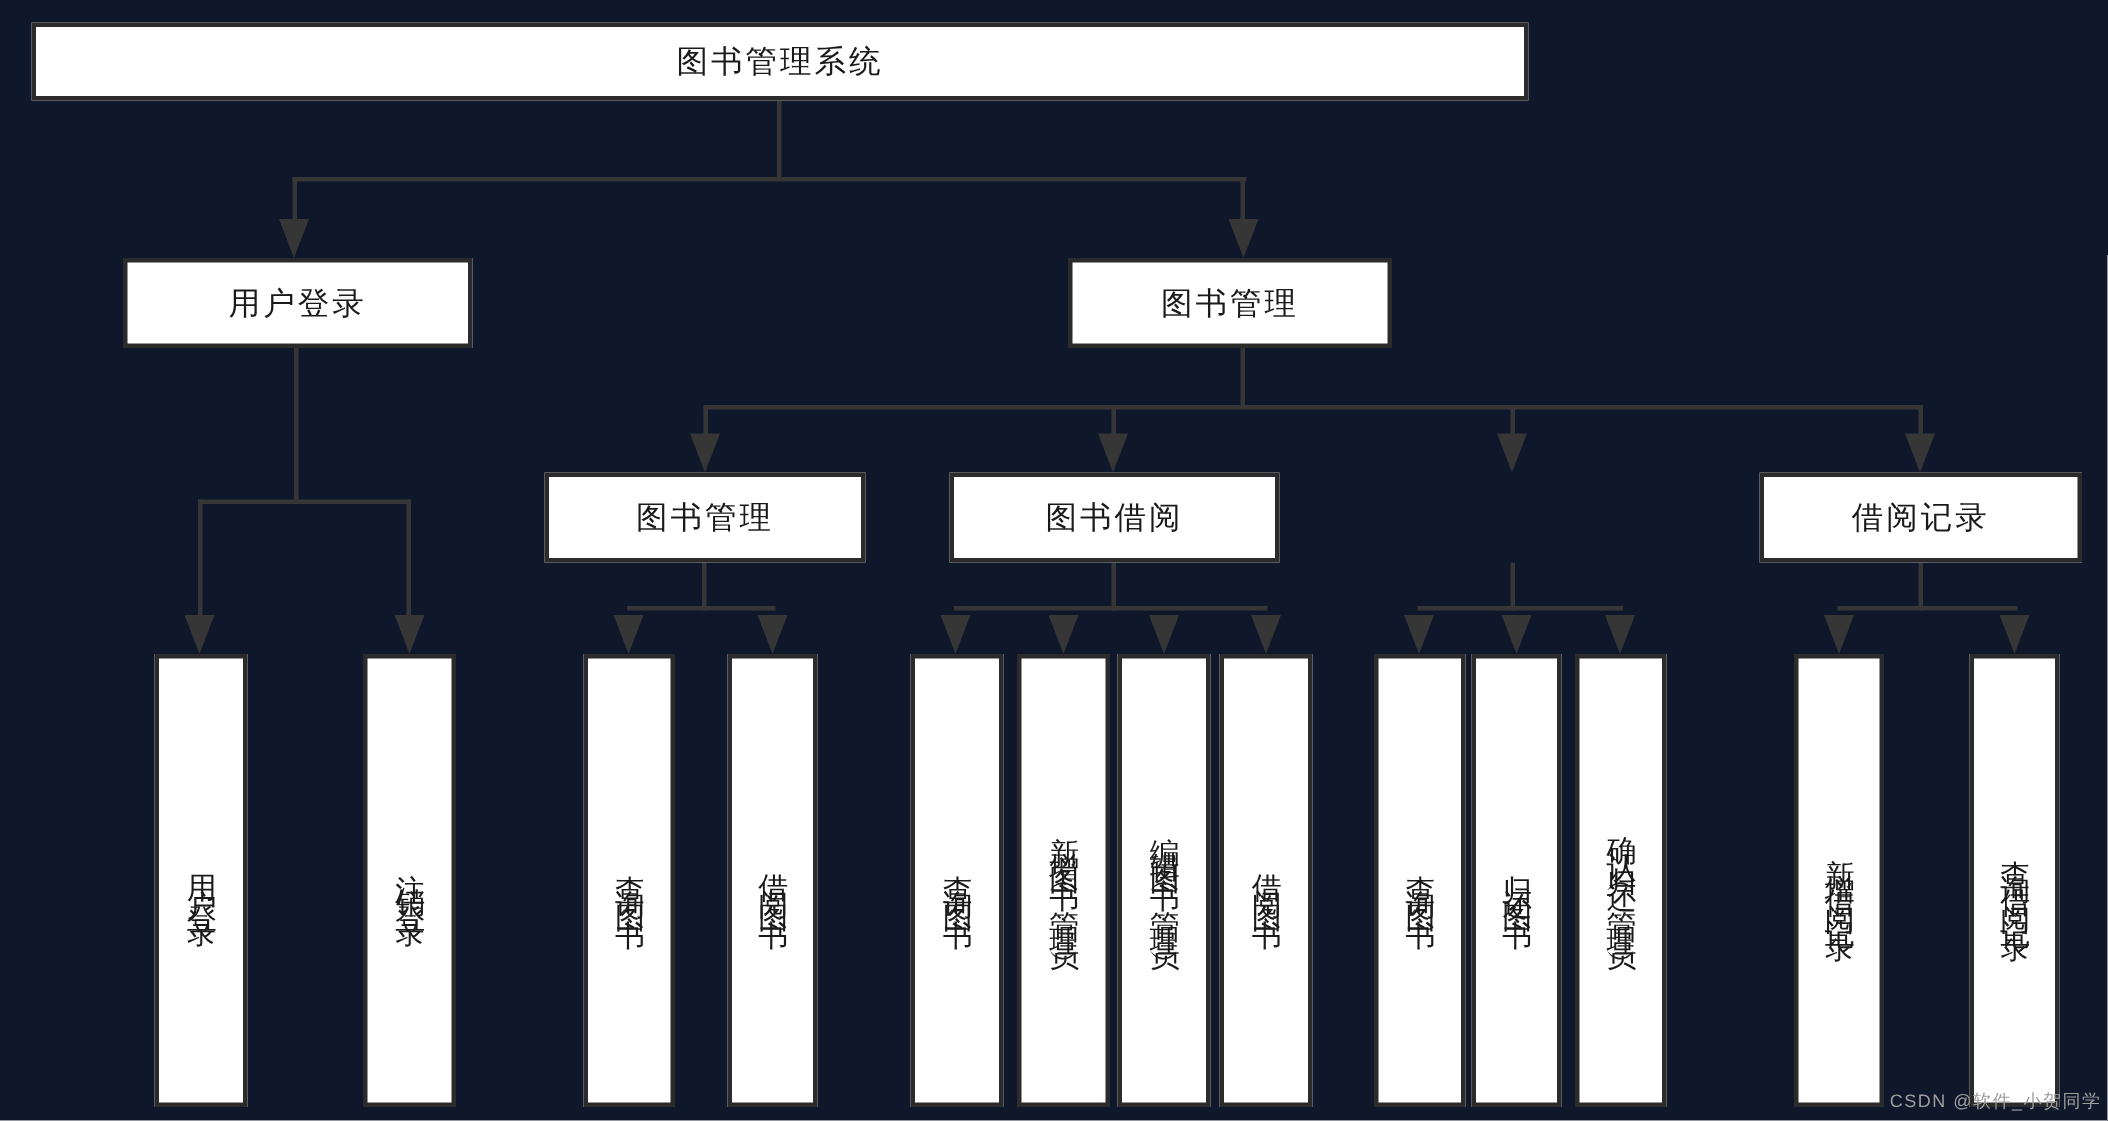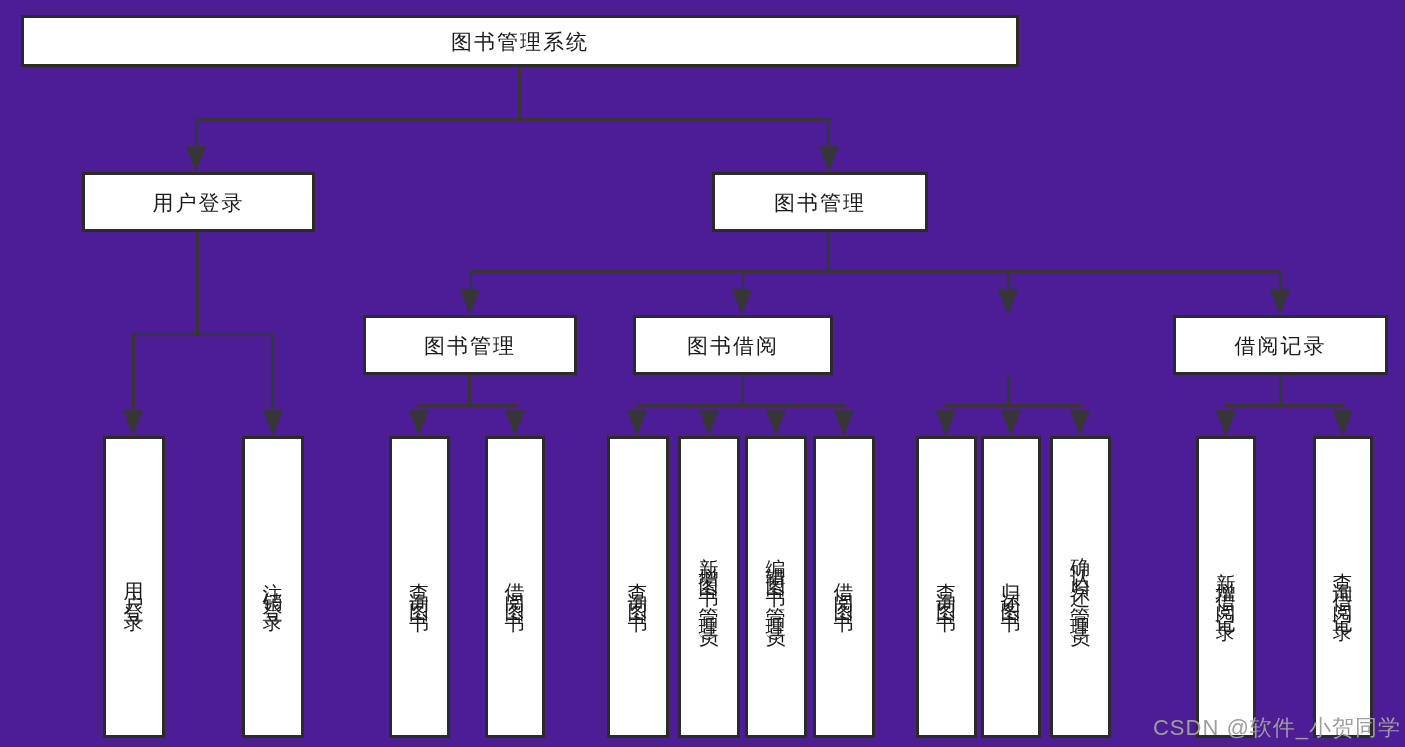--- a/index.html
+++ b/index.html
@@ -1,17 +1,17 @@
 <!DOCTYPE html>
 <html><head>
 <meta charset="utf-8">
 <style>
   html,body{margin:0;padding:0;background:#fff;}
   #stage{
-    position:relative;width:1405px;height:747px;background:#4c1d95;
+    position:relative;width:1405px;height:747px;background:#0f172a;
     font-family:"Liberation Sans","DejaVu Sans",sans-serif;overflow:hidden;
   }
   .box{
     position:absolute;box-sizing:border-box;background:#ffffff;
     border:3px solid #2b2b2b;display:flex;align-items:center;justify-content:center;
     z-index:2;
   }
   .hlabel{
     font-size:21px;color:#1a1a1a;letter-spacing:2px;white-space:nowrap;line-height:1;
   }
@@ -20,21 +20,21 @@
     font-size:20px;color:#1a1a1a;letter-spacing:10px;line-height:1.1;white-space:nowrap;
   }
   .ln{position:absolute;background:#363636;z-index:1;}
   .ar{
     position:absolute;width:0;height:0;z-index:1;
     border-left:10px solid transparent;border-right:10px solid transparent;
     border-top:26px solid #363636;
   }
   .watermark{
     position:absolute;right:4px;bottom:4px;z-index:3;
-    font-size:22px;color:#9e9e9e;letter-spacing:1px;white-space:nowrap;
+    font-size:12px;color:#9e9e9e;letter-spacing:1px;white-space:nowrap;
   }
 </style>
 </head>
 <body>
 
 <div id="stage">
 
   <div class="box" style="left:21px;top:15px;width:998px;height:52px;">
     <span class="hlabel">图书管理系统</span>
   </div>
@@ -42,21 +42,21 @@
   <div class="box" style="left:82px;top:172px;width:233px;height:60px;">
     <span class="hlabel">用户登录</span>
   </div>
   <div class="box" style="left:712px;top:172px;width:216px;height:60px;">
     <span class="hlabel">图书管理</span>
   </div>
 
   <div class="box" style="left:363px;top:315px;width:214px;height:60px;">
     <span class="hlabel">图书管理</span>
   </div>
-  <div class="box" style="left:633px;top:315px;width:200px;height:60px;">
+  <div class="box" style="left:633px;top:315px;width:220px;height:60px;">
     <span class="hlabel">图书借阅</span>
   </div>
   <div class="box" style="left:1173px;top:315px;width:215px;height:60px;">
     <span class="hlabel">借阅记录</span>
   </div>
 
   <div class="box" style="left:103px;top:436px;width:62px;height:302px;">
     <span class="vlabel">用户登录</span>
   </div>
   <div class="box" style="left:242px;top:436px;width:62px;height:302px;">

